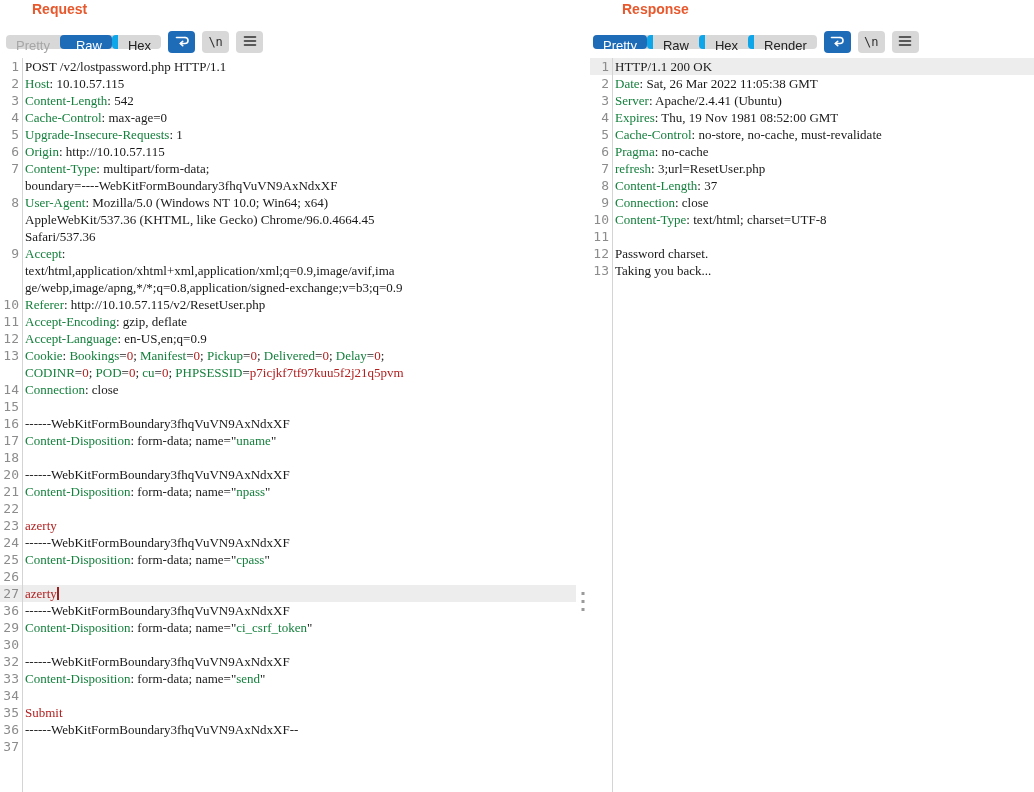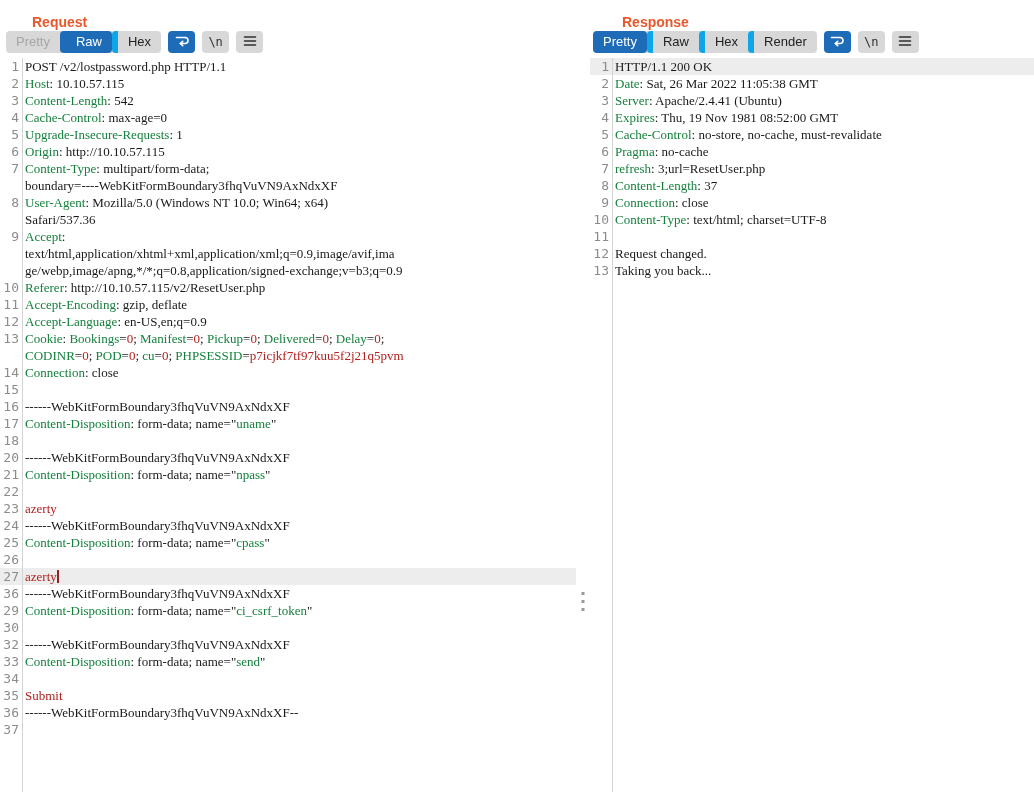--- a/index.html
+++ b/index.html
@@ -1,25 +1,25 @@
 <!DOCTYPE html>
 <html><head>
 <meta charset="utf-8">
 <style>
   html,body{margin:0;padding:0;background:#ffffff;}
   body{width:1034px;height:792px;overflow:hidden;}
   .app{position:relative;width:1034px;height:792px;font-family:"Liberation Sans",sans-serif;background:#ffffff;}
   .panel{position:absolute;top:0;bottom:0;}
   .panel.request{left:0;width:576px;}
   .panel.response{left:590px;width:444px;}
-  .panel-title{position:absolute;top:14px;left:8px;margin:0;font-family:"Liberation Sans",sans-serif;font-size:14px;font-weight:bold;color:#e8582c;padding-left:24px;}
+  .panel-title{position:absolute;top:1px;left:8px;margin:0;font-family:"Liberation Sans",sans-serif;font-size:14px;font-weight:bold;color:#e8582c;padding-left:24px;}
   .panel.response .panel-title{left:8px;}
   .tabbar{position:absolute;top:31px;left:6px;height:22px;display:flex;align-items:center;}
   .panel.response .tabbar{left:3px;}
-  .tabs{display:inline-flex;background:#d8d8d8;border-radius:4px;height:22px;justify-content:space-between;}
+  .tabs{display:inline-flex;background:#d8d8d8;border-radius:4px;height:14px;justify-content:space-between;}
   .tab{padding:0 10px;font-size:13px;line-height:22px;color:#222222;border-radius:4px;white-space:nowrap;}
   .tab + .tab{border-left:6px solid #0ea5e9;}
   .tab.sel{background:#1e6bb8;color:#ffffff;border-color:transparent;}
   .tab.dis{color:#a6a6a6;}
   .iconbtn{width:27px;height:22px;margin-left:7px;border:none;border-radius:4px;background:#d8d8d8;color:#2f2f2f;display:flex;align-items:center;justify-content:center;font-family:"DejaVu Sans Mono","Liberation Mono",monospace;font-size:12px;padding:0;cursor:default;}
   .iconbtn.active{background:#1e6bb8;color:#ffffff;}
   .editor{position:absolute;top:58px;left:0;right:0;bottom:0;font-family:"DejaVu Sans Mono","Liberation Mono",monospace;font-size:13px;overflow:hidden;}
   .editor::before{content:"";position:absolute;left:22px;top:0;bottom:0;width:1px;background:#d4d4d4;z-index:2;}
   .row{display:flex;height:17px;line-height:17px;white-space:pre;}
   .row.hl{background:#ededed;}
@@ -71,20 +71,21 @@
     <div class="editor">
         <div class="row"><span class="num">1</span><span class="txt"><span class="c-k">POST /v2/lostpassword.php HTTP/1.1</span></span></div>
         <div class="row"><span class="num">2</span><span class="txt"><span class="c-h">Host</span><span class="c-k">: 10.10.57.115</span></span></div>
         <div class="row"><span class="num">3</span><span class="txt"><span class="c-h">Content-Length</span><span class="c-k">: 542</span></span></div>
         <div class="row"><span class="num">4</span><span class="txt"><span class="c-h">Cache-Control</span><span class="c-k">: max-age=0</span></span></div>
         <div class="row"><span class="num">5</span><span class="txt"><span class="c-h">Upgrade-Insecure-Requests</span><span class="c-k">: 1</span></span></div>
         <div class="row"><span class="num">6</span><span class="txt"><span class="c-h">Origin</span><span class="c-k">: http://10.10.57.115</span></span></div>
         <div class="row"><span class="num">7</span><span class="txt"><span class="c-h">Content-Type</span><span class="c-k">: multipart/form-data;</span></span></div>
         <div class="row"><span class="num"></span><span class="txt"><span class="c-k">boundary=----WebKitFormBoundary3fhqVuVN9AxNdxXF</span></span></div>
         <div class="row"><span class="num">8</span><span class="txt"><span class="c-h">User-Agent</span><span class="c-k">: Mozilla/5.0 (Windows NT 10.0; Win64; x64)</span></span></div>
+        <div class="row"><span class="num"></span><span class="txt"><span class="c-k">AppleWebKit/537.36 (KHTML, like Gecko) Chrome/96.0.4664.45</span></span></div>
         <div class="row"><span class="num"></span><span class="txt"><span class="c-k">Safari/537.36</span></span></div>
         <div class="row"><span class="num">9</span><span class="txt"><span class="c-h">Accept</span><span class="c-k">:</span></span></div>
         <div class="row"><span class="num"></span><span class="txt"><span class="c-k">text/html,application/xhtml+xml,application/xml;q=0.9,image/avif,ima</span></span></div>
         <div class="row"><span class="num"></span><span class="txt"><span class="c-k">ge/webp,image/apng,*/*;q=0.8,application/signed-exchange;v=b3;q=0.9</span></span></div>
         <div class="row"><span class="num">10</span><span class="txt"><span class="c-h">Referer</span><span class="c-k">: http://10.10.57.115/v2/ResetUser.php</span></span></div>
         <div class="row"><span class="num">11</span><span class="txt"><span class="c-h">Accept-Encoding</span><span class="c-k">: gzip, deflate</span></span></div>
         <div class="row"><span class="num">12</span><span class="txt"><span class="c-h">Accept-Language</span><span class="c-k">: en-US,en;q=0.9</span></span></div>
         <div class="row"><span class="num">13</span><span class="txt"><span class="c-h">Cookie</span><span class="c-k">: </span><span class="c-h">Bookings</span><span class="c-k">=</span><span class="c-v">0</span><span class="c-k">; </span><span class="c-h">Manifest</span><span class="c-k">=</span><span class="c-v">0</span><span class="c-k">; </span><span class="c-h">Pickup</span><span class="c-k">=</span><span class="c-v">0</span><span class="c-k">; </span><span class="c-h">Delivered</span><span class="c-k">=</span><span class="c-v">0</span><span class="c-k">; </span><span class="c-h">Delay</span><span class="c-k">=</span><span class="c-v">0</span><span class="c-k">;</span></span></div>
         <div class="row"><span class="num"></span><span class="txt"><span class="c-h">CODINR</span><span class="c-k">=</span><span class="c-v">0</span><span class="c-k">; </span><span class="c-h">POD</span><span class="c-k">=</span><span class="c-v">0</span><span class="c-k">; </span><span class="c-h">cu</span><span class="c-k">=</span><span class="c-v">0</span><span class="c-k">; </span><span class="c-h">PHPSESSID</span><span class="c-k">=</span><span class="c-v">p7icjkf7tf97kuu5f2j21q5pvm</span></span></div>
         <div class="row"><span class="num">14</span><span class="txt"><span class="c-h">Connection</span><span class="c-k">: close</span></span></div>
@@ -156,18 +157,18 @@
         <div class="row"><span class="num">2</span><span class="txt"><span class="c-h">Date</span><span class="c-k">: Sat, 26 Mar 2022 11:05:38 GMT</span></span></div>
         <div class="row"><span class="num">3</span><span class="txt"><span class="c-h">Server</span><span class="c-k">: Apache/2.4.41 (Ubuntu)</span></span></div>
         <div class="row"><span class="num">4</span><span class="txt"><span class="c-h">Expires</span><span class="c-k">: Thu, 19 Nov 1981 08:52:00 GMT</span></span></div>
         <div class="row"><span class="num">5</span><span class="txt"><span class="c-h">Cache-Control</span><span class="c-k">: no-store, no-cache, must-revalidate</span></span></div>
         <div class="row"><span class="num">6</span><span class="txt"><span class="c-h">Pragma</span><span class="c-k">: no-cache</span></span></div>
         <div class="row"><span class="num">7</span><span class="txt"><span class="c-h">refresh</span><span class="c-k">: 3;url=ResetUser.php</span></span></div>
         <div class="row"><span class="num">8</span><span class="txt"><span class="c-h">Content-Length</span><span class="c-k">: 37</span></span></div>
         <div class="row"><span class="num">9</span><span class="txt"><span class="c-h">Connection</span><span class="c-k">: close</span></span></div>
         <div class="row"><span class="num">10</span><span class="txt"><span class="c-h">Content-Type</span><span class="c-k">: text/html; charset=UTF-8</span></span></div>
         <div class="row"><span class="num">11</span><span class="txt"></span></div>
-        <div class="row"><span class="num">12</span><span class="txt"><span class="c-k">Request changed.</span></span></div>
+        <div class="row"><span class="num">12</span><span class="txt"><span class="c-k">Password charset.</span></span></div>
         <div class="row"><span class="num">13</span><span class="txt"><span class="c-k">Taking you back...</span></span></div>
       </div>
   </section>
 
 </div>
 
 </body></html>

